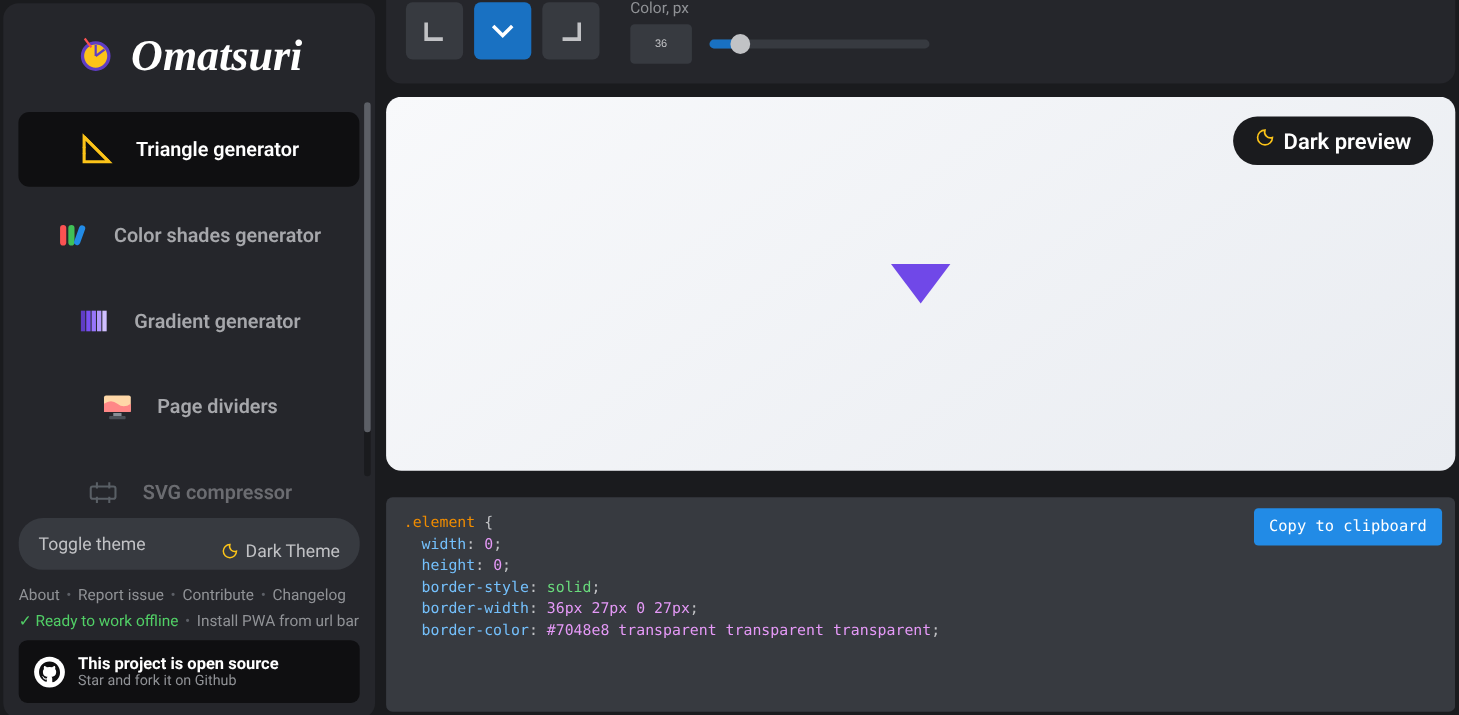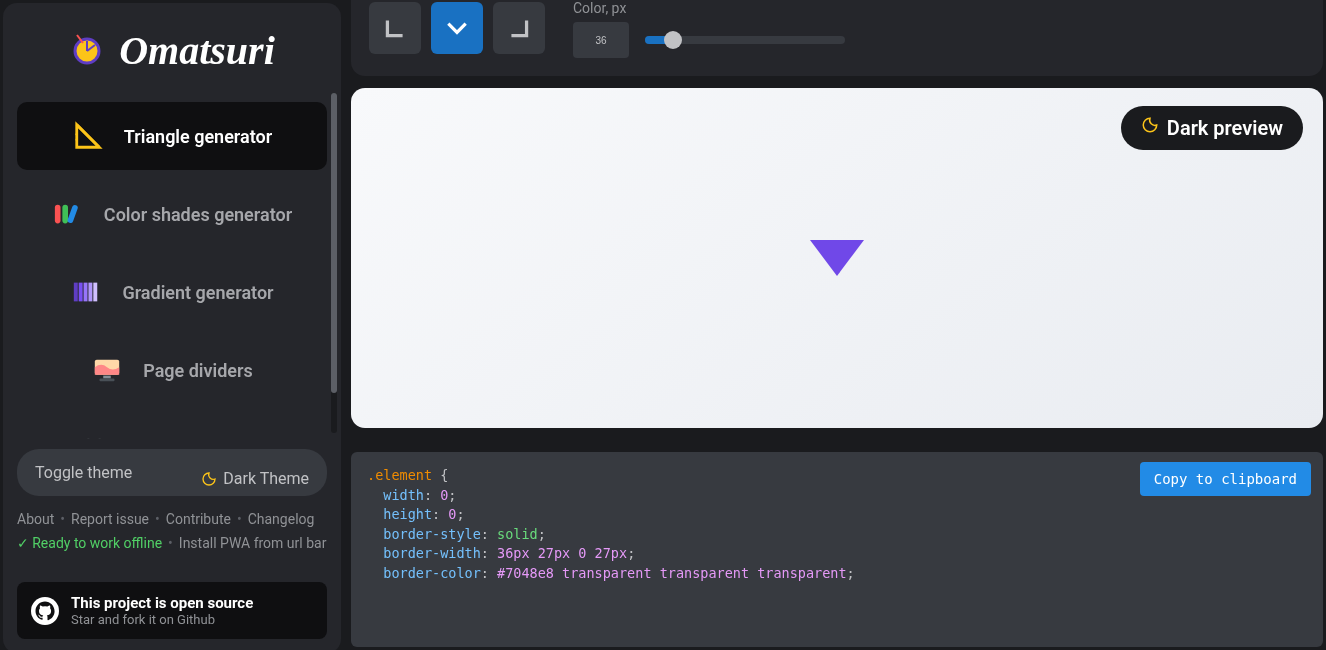--- a/index.html
+++ b/index.html
@@ -73,21 +73,21 @@
   margin-bottom: 12px;
   cursor: pointer;
   font-size: 16px;
   color: #c1c2c5;
 }
 .theme-right { display:flex; align-items:center; gap:6px; color:#c1c2c5;margin-top:12px; }
 .footer-links {
   font-size: 14px;
   color: #909296;
   line-height: 1.7;
-  margin-bottom: 26px;
+  margin-bottom: 4px;
 }
 .footer-links .line { display:flex; flex-wrap:wrap; gap:6px; align-items:center; }
 .footer-links a { color:#909296; text-decoration:none; cursor:pointer; }
 .ready { color:#51cf66; }
 .dot { color:#5c5f66; }
 .oss-box {
   background: #0f0f11;
   border-radius: 8px;
   padding: 12px 14px;
   display:flex;

